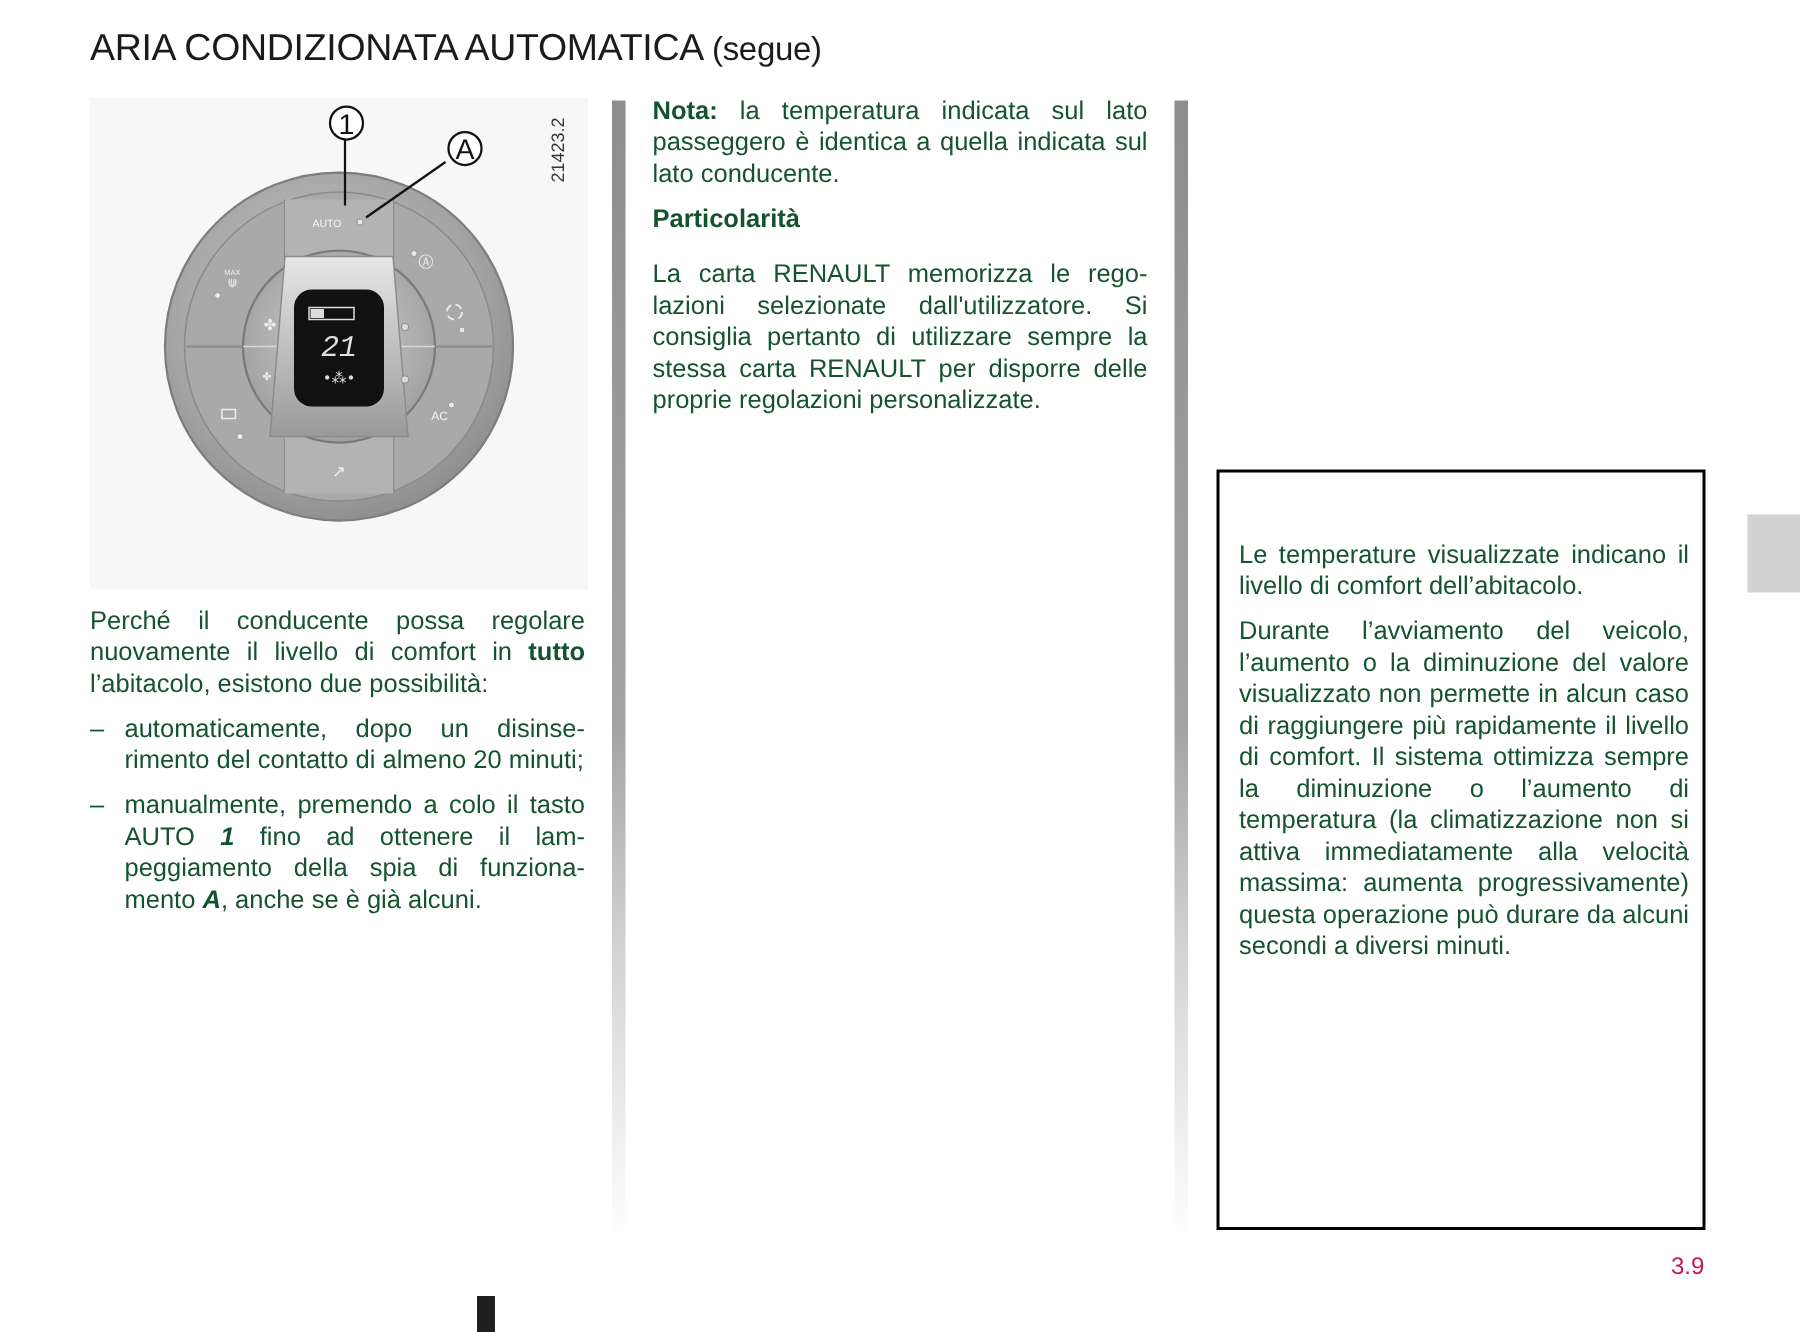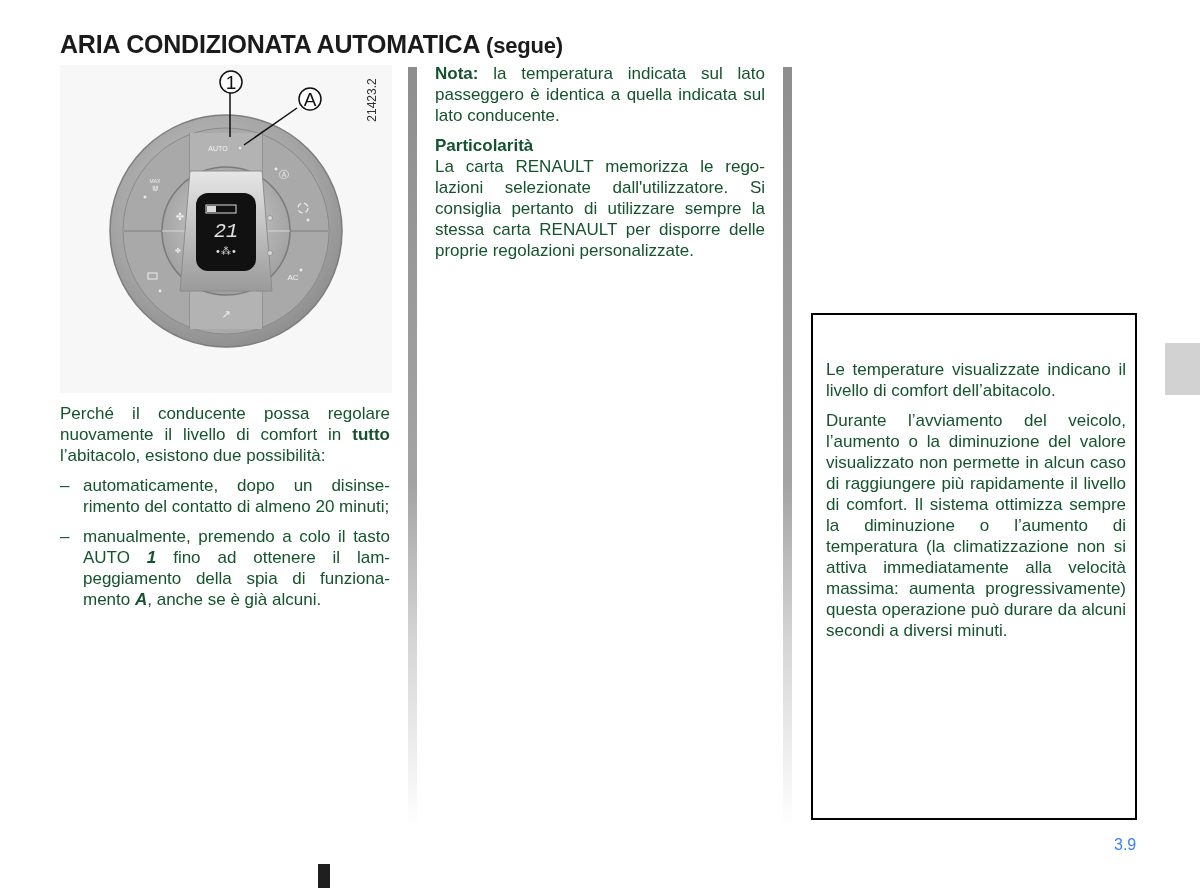--- a/index.html
+++ b/index.html
@@ -2,22 +2,22 @@
 <html><head>
   <meta charset="utf-8">
   <style>
     html, body { margin: 0; padding: 0; }
     body {
       width: 1200px; height: 888px; position: relative; overflow: hidden;
       background: #ffffff; color: #1e1e1e;
       font-family: "Liberation Sans", sans-serif;
     }
     .title {
-      position: absolute; left: 60px; top: 30px;
-      font-size: 25px; font-weight: bold; letter-spacing: -0.2px; color: #1b1b1b;
+      position: absolute; left: 60px; top: 18px;
+      font-size: 25px; font-weight: normal; letter-spacing: -0.2px; color: #1b1b1b;
       margin: 0; white-space: nowrap;
     }
     .title .sub { font-size: 22px; }
     .figure {
       position: absolute; left: 60px; top: 65px; width: 332px; height: 328px;
       background: #f7f7f7;
     }
     .fig-code {
       position: absolute; left: 362px; top: 70px; width: 20px; height: 60px;
       font-size: 12px; color: #333;
@@ -30,31 +30,31 @@
     .divider {
       position: absolute; width: 9px; top: 67px; height: 760px;
       background: linear-gradient(to bottom, #8e8e8e 0%, #a4a4a4 55%, #d4d4d4 75%, #ffffff 100%);
     }
     .col {
       position: absolute; font-size: 17px; line-height: 21px; color: #14532d;
       text-align: justify;
     }
     .col p { margin: 0 0 9px 0; }
     .col b { font-weight: bold; }
-    .col .heading { font-weight: bold; margin-bottom: 0; }
+    .col .heading { font-weight: bold; margin-bottom: 16px; }
     .list { margin: 0; padding: 0; list-style: none; }
     .list li { position: relative; padding-left: 23px; margin-bottom: 9px; text-align: justify; }
     .list li .dash { position: absolute; left: 0; top: 0; }
     .boxed {
       position: absolute; left: 811px; top: 313px; width: 326px; height: 507px;
       border: 2px solid #000000; box-sizing: border-box;
     }
     .box-text { position: absolute; left: 13px; top: 44px; width: 300px; }
     .side-tab { position: absolute; left: 1165px; top: 343px; width: 35px; height: 52px; background: #d2d2d2; }
-    .page-num { position: absolute; left: 1114px; top: 836px; font-size: 16px; color: #3b82f6; }
+    .page-num { position: absolute; left: 1114px; top: 836px; font-size: 16px; color: #be185d; }
     .footer-mark { position: absolute; left: 318px; top: 864px; width: 12px; height: 24px; background: #1f1f1f; }
     .em { font-style: italic; font-weight: bold; }
   </style>
 </head>
 <body>
 
 <h1 class="title">
   <span>ARIA CONDIZIONATA AUTOMATICA</span>
   <span class="sub">(segue)</span>
 </h1>

